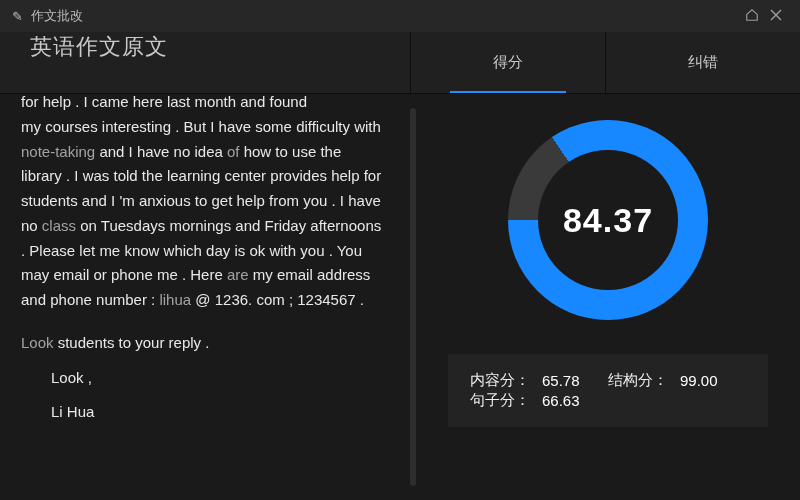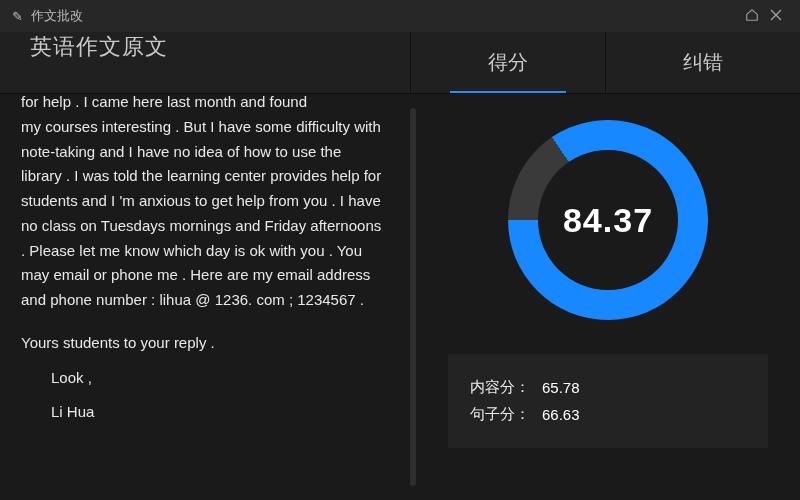--- a/index.html
+++ b/index.html
@@ -42,21 +42,21 @@
   .header .tabs {
     flex: 1;
     display: flex;
     height: 100%;
   }
   .header .tab {
     flex: 1;
     display: flex;
     align-items: center;
     justify-content: center;
-    font-size: 20px;
+    font-size: 15px;
     color: #c9c9c9;
     border-left: 1px solid #0e0e0e;
     position: relative;
   }
   .header .tab.active::after {
     content: "";
     position: absolute;
     bottom: 0; left: 20%; right: 20%;
     height: 2px;
     background: #1e90ff;
@@ -69,21 +69,21 @@
   }
 
   .essay {
     width: 410px;
     padding: 16px 24px 16px 21px;
     font-size: 15px;
     line-height: 1.65;
     color: #e8e8e8;
     overflow: hidden;
   }
-  .essay .err { color: #e5e5e5; }
+  .essay .err { color: #a3a3a3; }
   .essay .topcut { margin-top: -20px; }
   .essay .sig { padding-left: 30px; margin-top: 10px; }
 
   .divider {
     width: 6px;
     background: #2e2e2e;
     margin-top: 14px;
     margin-bottom: 14px;
     border-radius: 3px;
   }
@@ -120,21 +120,21 @@
     letter-spacing: 1px;
   }
 
   .subscores {
     margin-top: 34px;
     width: 320px;
     background: #232323;
     padding: 16px 22px;
     font-size: 15px;
   }
-  .sub-row { display: flex; margin: 8px 0; }
+  .sub-row { display: flex; margin: 1px 0; }
   .sub-item { flex: 1; display: flex; align-items: center; }
   .sub-label { color: #eee; }
   .sub-val { color: #ffffff; margin-left: 12px; }
 </style>
 </head>
 <body>
 
 <div class="titlebar">
   <span class="icon">✎</span>
   <span>作文批改</span>
@@ -161,21 +161,21 @@
 </div>
 
 <div class="main">
 
   <div class="essay">
     <div class="topcut">for help . I came here last month and found</div>
     <span>my courses interesting . But I have some</span>
     <span>difficulty with </span><span class="err">note-taking</span><span> and I have no idea </span>
     <span class="err">of</span><span> how to use the library . I was told the learning center provides help for students and I 'm anxious to get help from you . I have no </span><span class="err">class</span><span> on Tuesdays mornings and Friday afternoons . Please let me know which day is ok with you . You may email or phone me . Here </span><span class="err">are</span><span> my email address and phone number : </span><span class="err">lihua</span><span> @ 1236. com ; 1234567 .</span>
     <div style="height:18px"></div>
-    <span class="err">Yours</span><span> students to your reply .</span>
+    <span class="err">Look</span><span> students to your reply .</span>
     <div class="sig">Look ,</div>
     <div class="sig">Li Hua</div>
   </div>
 
   <div class="divider"></div>
 
   <div class="score-pane">
     <div class="donut-wrap">
       <div class="donut">
         <div class="donut-inner">
@@ -183,20 +183,24 @@
         </div>
       </div>
     </div>
 
     <div class="subscores">
       <div class="sub-row">
         <div class="sub-item">
           <span class="sub-label">内容分：</span>
           <span class="sub-val">65.78</span>
         </div>
+        <div class="sub-item">
+          <span class="sub-label">结构分：</span>
+          <span class="sub-val">99.00</span>
+        </div>
       </div>
       <div class="sub-row">
         <div class="sub-item">
           <span class="sub-label">句子分：</span>
           <span class="sub-val">66.63</span>
         </div>
       </div>
     </div>
   </div>
 

